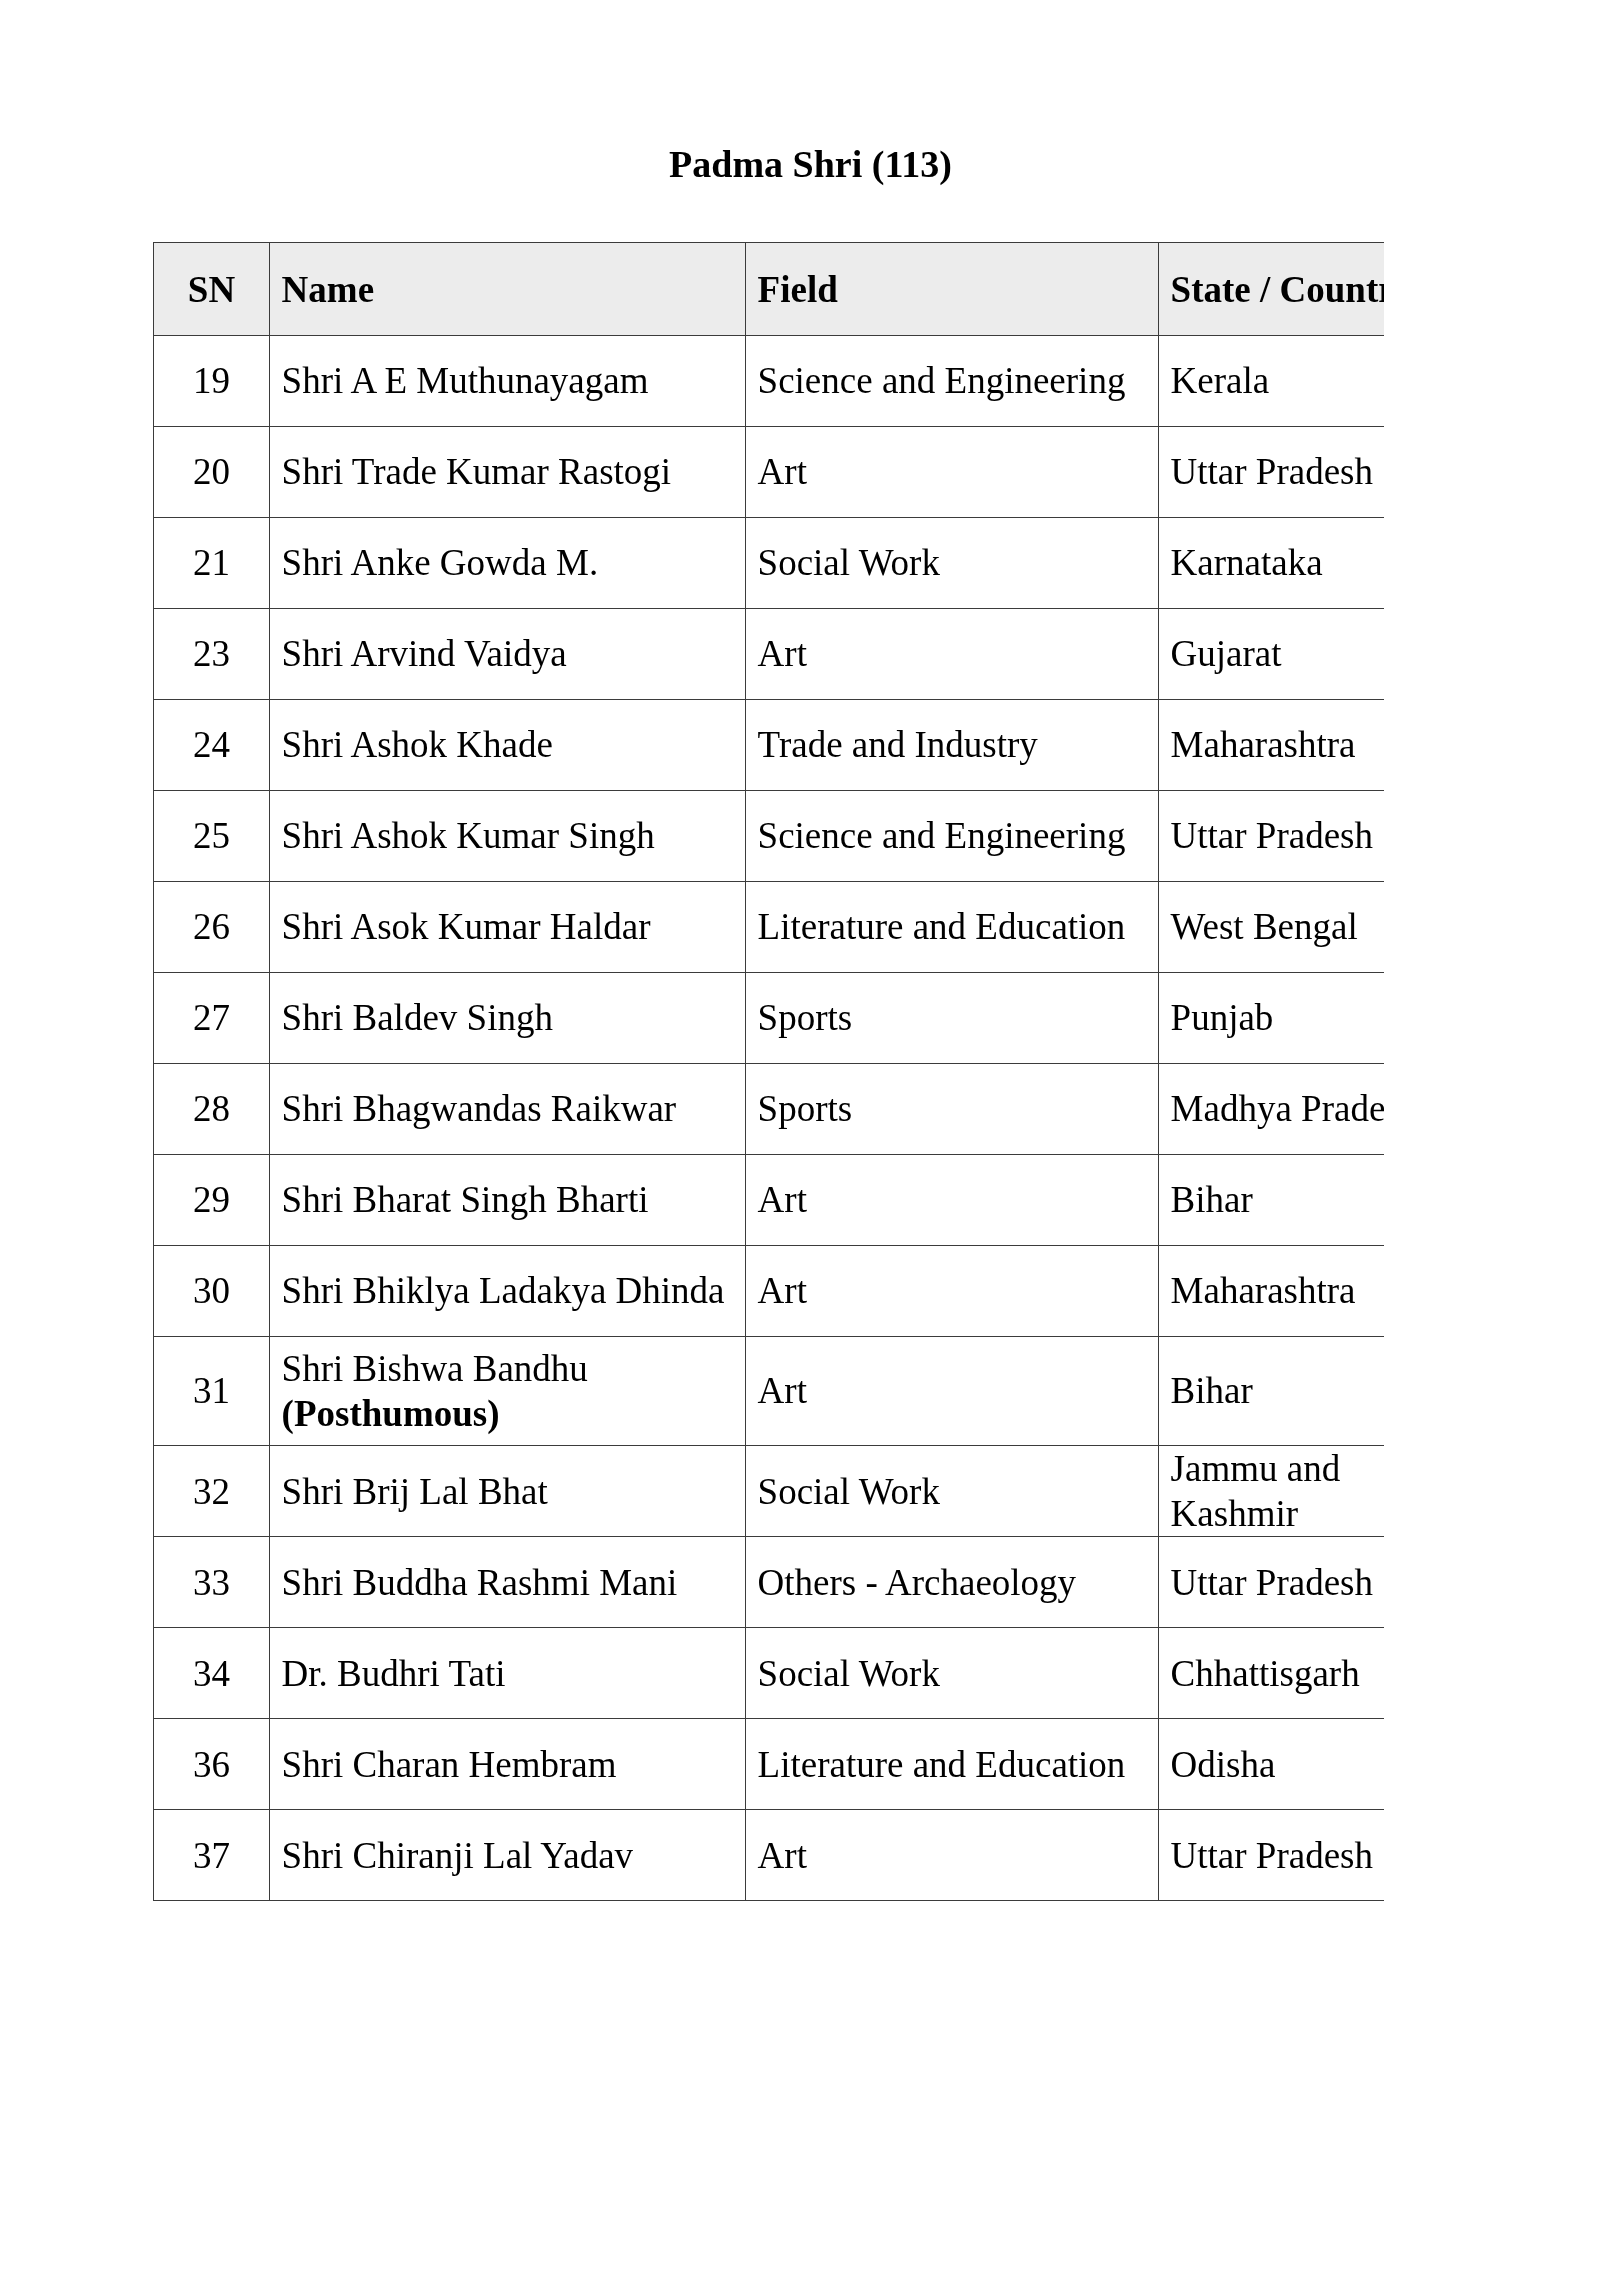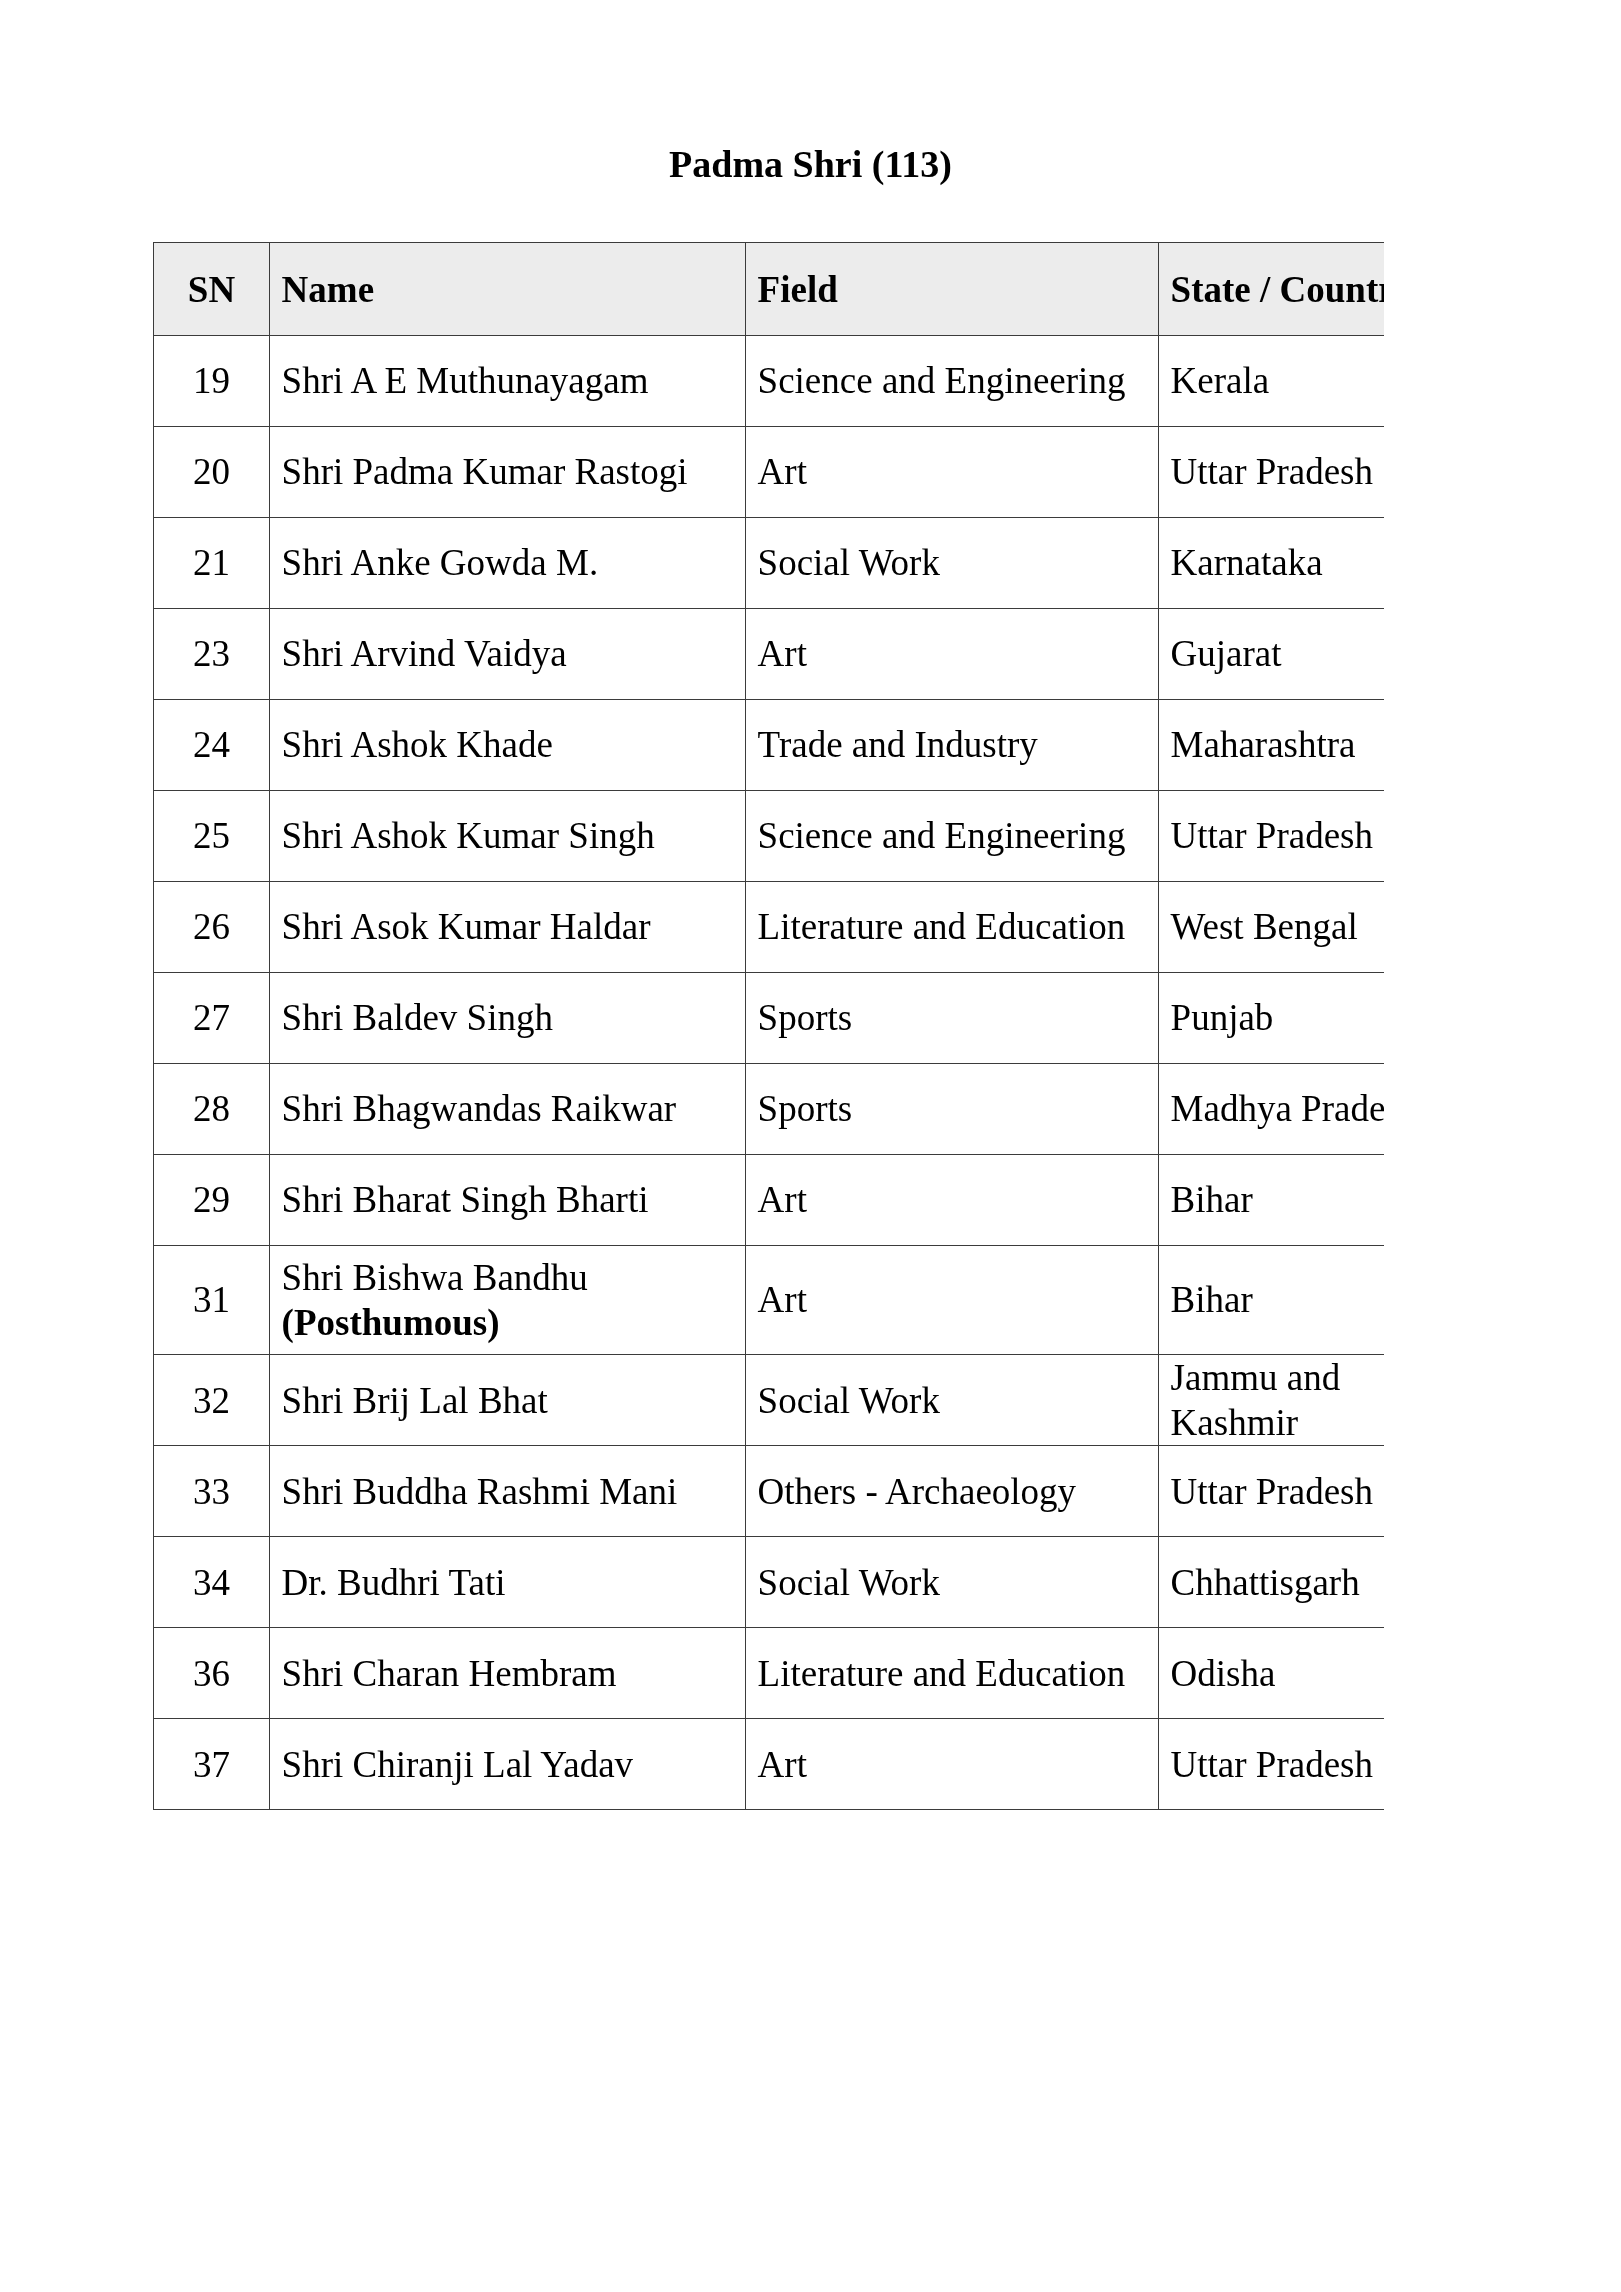--- a/index.html
+++ b/index.html
@@ -94,21 +94,21 @@
     </thead>
     <tbody id="table-body">
         <tr>
           <td class="c-sn">19</td>
           <td>Shri A E Muthunayagam</td>
           <td>Science and Engineering</td>
           <td>Kerala</td>
         </tr>
         <tr>
           <td class="c-sn">20</td>
-          <td>Shri Padma Kumar Rastogi</td>
+          <td>Shri Trade Kumar Rastogi</td>
           <td>Art</td>
           <td>Uttar Pradesh</td>
         </tr>
         <tr>
           <td class="c-sn">21</td>
           <td>Shri Anke Gowda M.</td>
           <td>Social Work</td>
           <td>Karnataka</td>
         </tr>
         <tr>
@@ -145,20 +145,26 @@
           <td class="c-sn">28</td>
           <td>Shri Bhagwandas Raikwar</td>
           <td>Sports</td>
           <td>Madhya Pradesh</td>
         </tr>
         <tr>
           <td class="c-sn">29</td>
           <td>Shri Bharat Singh Bharti</td>
           <td>Art</td>
           <td>Bihar</td>
+        </tr>
+        <tr>
+          <td class="c-sn">30</td>
+          <td>Shri Bhiklya Ladakya Dhinda</td>
+          <td>Art</td>
+          <td>Maharashtra</td>
         </tr>
         <tr class="tall">
           <td class="c-sn">31</td>
           <td>
             <span class="name-line">Shri Bishwa Bandhu</span>
             <span class="name-line bold">(Posthumous)</span>
           </td>
           <td>Art</td>
           <td>Bihar</td>
         </tr>

